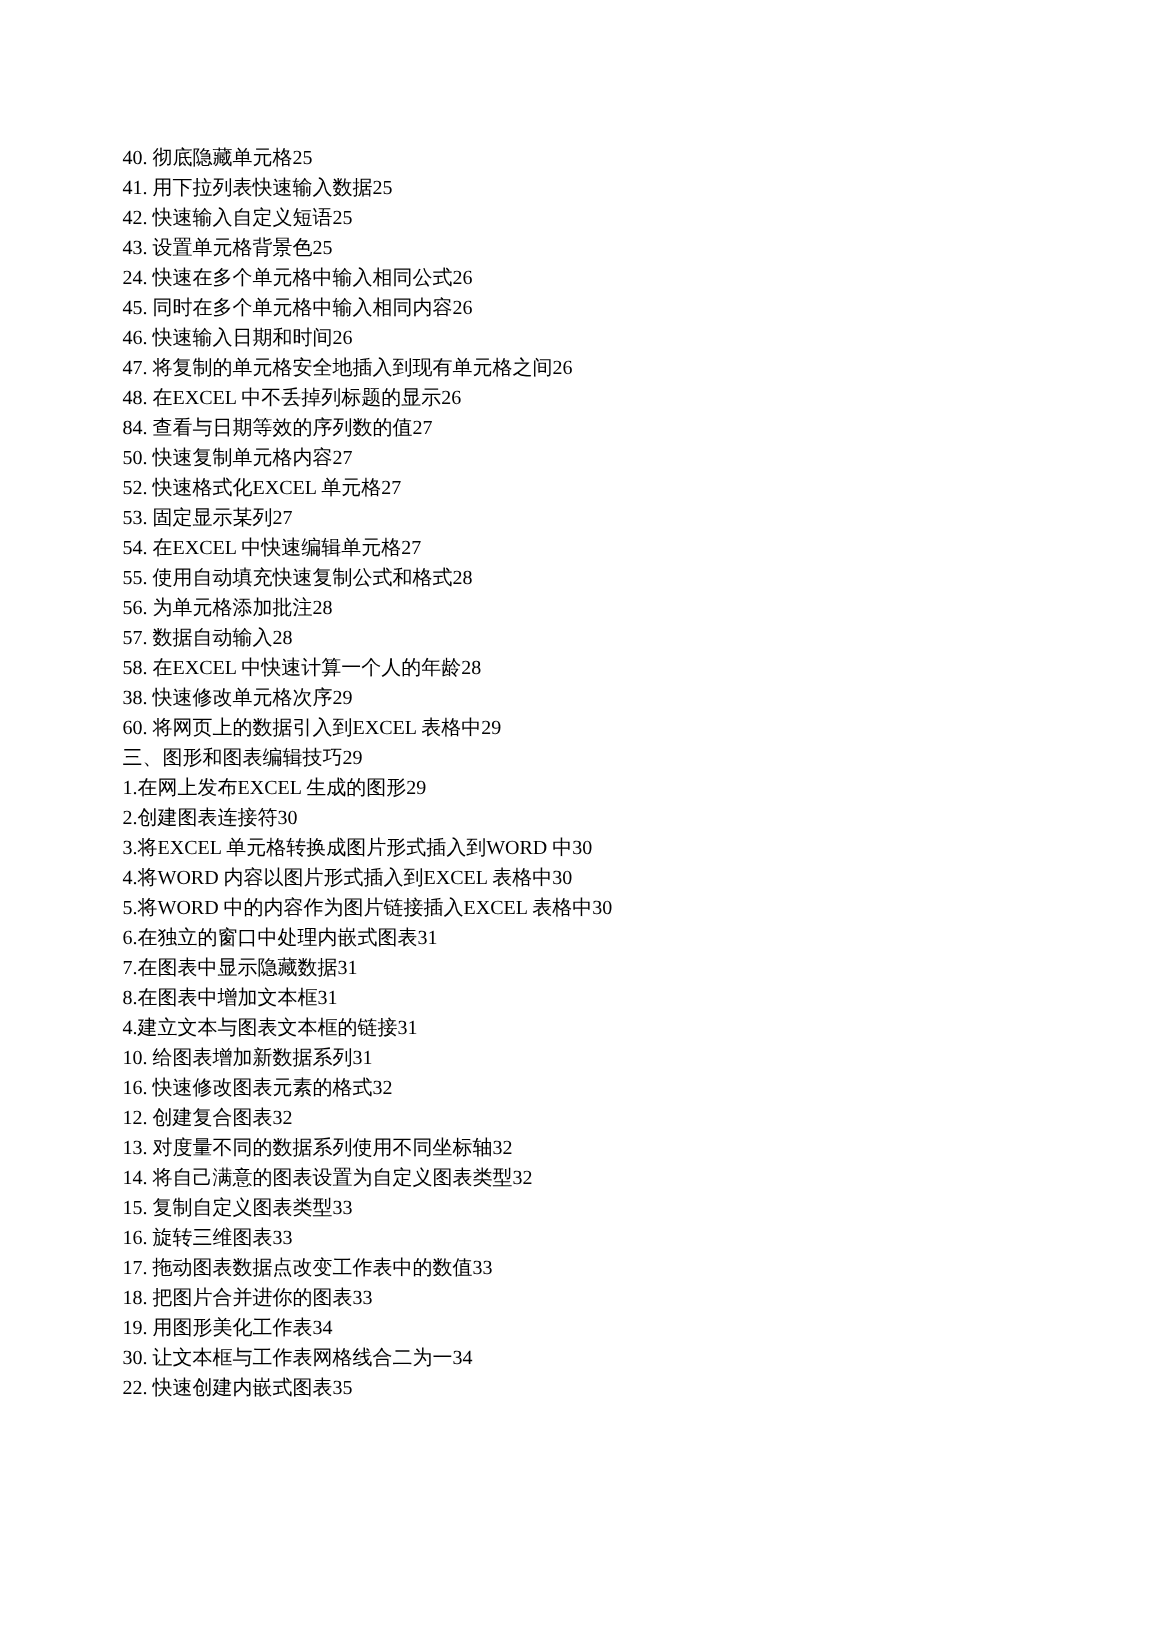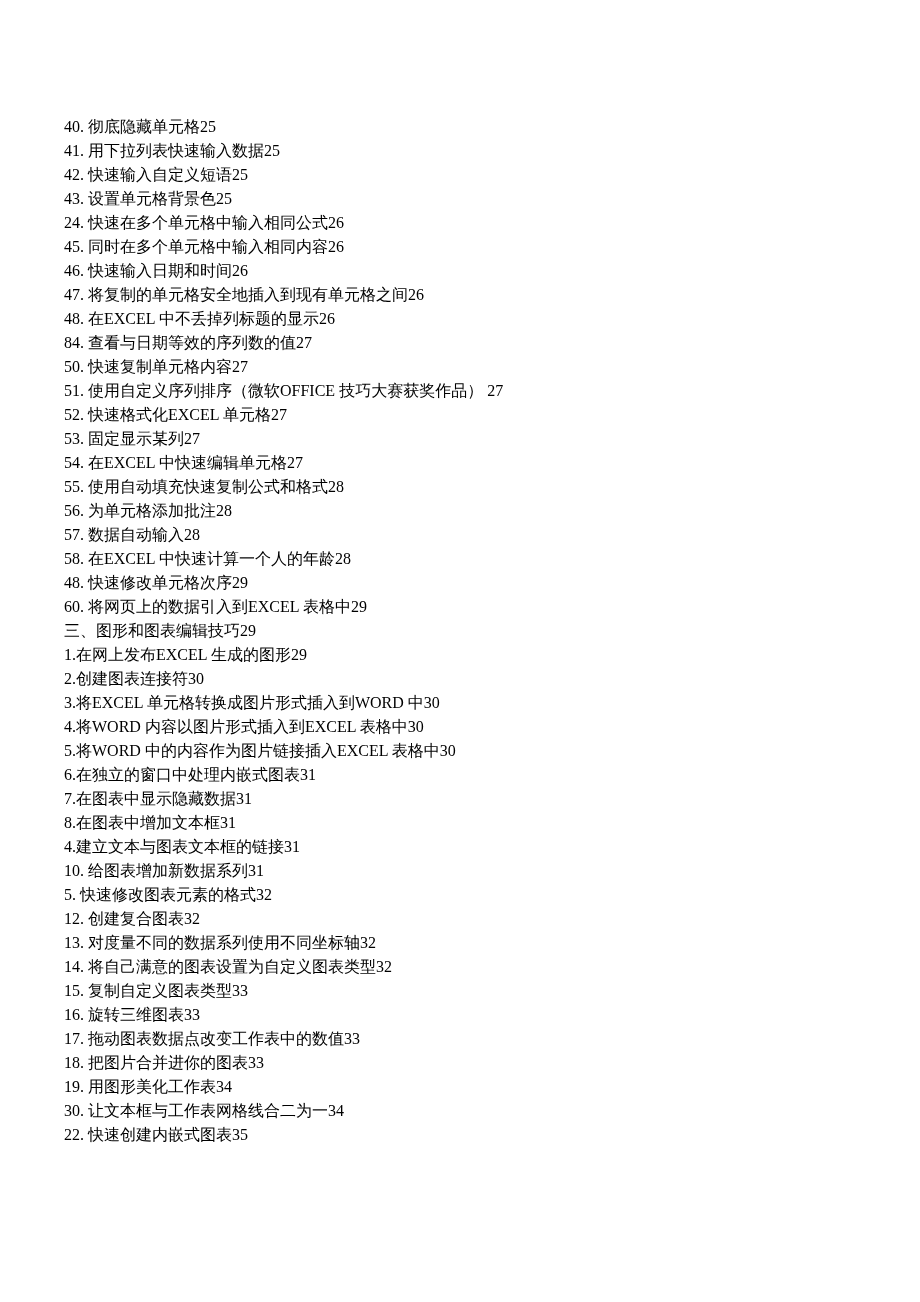--- a/index.html
+++ b/index.html
@@ -4,21 +4,21 @@
 <style>
   html, body {
     margin: 0;
     padding: 0;
     background: #ffffff;
     width: 920px;
   }
   .page {
     width: 920px;
     min-height: 1302px;
-    padding: 115px 0 0 64px;
+    padding: 115px 0 0 98px;
     box-sizing: border-box;
     font-family: "SimSun", "Songti SC", serif;
     font-size: 16px;
     line-height: 24px;
     color: #000000;
   }
   .toc-item {
     white-space: pre;
   }
 </style>
@@ -31,42 +31,41 @@
       <div class="toc-item">41. 用下拉列表快速输入数据25</div>
       <div class="toc-item">42. 快速输入自定义短语25</div>
       <div class="toc-item">43. 设置单元格背景色25</div>
       <div class="toc-item">24. 快速在多个单元格中输入相同公式26</div>
       <div class="toc-item">45. 同时在多个单元格中输入相同内容26</div>
       <div class="toc-item">46. 快速输入日期和时间26</div>
       <div class="toc-item">47. 将复制的单元格安全地插入到现有单元格之间26</div>
       <div class="toc-item">48. 在EXCEL 中不丢掉列标题的显示26</div>
       <div class="toc-item">84. 查看与日期等效的序列数的值27</div>
       <div class="toc-item">50. 快速复制单元格内容27</div>
-      <div class="toc-item">51. 使用自定义序列排序（微软OFFICE 技巧大赛获奖作品） 27</div>
       <div class="toc-item">52. 快速格式化EXCEL 单元格27</div>
       <div class="toc-item">53. 固定显示某列27</div>
       <div class="toc-item">54. 在EXCEL 中快速编辑单元格27</div>
       <div class="toc-item">55. 使用自动填充快速复制公式和格式28</div>
       <div class="toc-item">56. 为单元格添加批注28</div>
       <div class="toc-item">57. 数据自动输入28</div>
       <div class="toc-item">58. 在EXCEL 中快速计算一个人的年龄28</div>
-      <div class="toc-item">48. 快速修改单元格次序29</div>
+      <div class="toc-item">38. 快速修改单元格次序29</div>
       <div class="toc-item">60. 将网页上的数据引入到EXCEL 表格中29</div>
       <div class="toc-item">三、图形和图表编辑技巧29</div>
       <div class="toc-item">1.在网上发布EXCEL 生成的图形29</div>
       <div class="toc-item">2.创建图表连接符30</div>
       <div class="toc-item">3.将EXCEL 单元格转换成图片形式插入到WORD 中30</div>
       <div class="toc-item">4.将WORD 内容以图片形式插入到EXCEL 表格中30</div>
       <div class="toc-item">5.将WORD 中的内容作为图片链接插入EXCEL 表格中30</div>
       <div class="toc-item">6.在独立的窗口中处理内嵌式图表31</div>
       <div class="toc-item">7.在图表中显示隐藏数据31</div>
       <div class="toc-item">8.在图表中增加文本框31</div>
       <div class="toc-item">4.建立文本与图表文本框的链接31</div>
       <div class="toc-item">10. 给图表增加新数据系列31</div>
-      <div class="toc-item">5. 快速修改图表元素的格式32</div>
+      <div class="toc-item">16. 快速修改图表元素的格式32</div>
       <div class="toc-item">12. 创建复合图表32</div>
       <div class="toc-item">13. 对度量不同的数据系列使用不同坐标轴32</div>
       <div class="toc-item">14. 将自己满意的图表设置为自定义图表类型32</div>
       <div class="toc-item">15. 复制自定义图表类型33</div>
       <div class="toc-item">16. 旋转三维图表33</div>
       <div class="toc-item">17. 拖动图表数据点改变工作表中的数值33</div>
       <div class="toc-item">18. 把图片合并进你的图表33</div>
       <div class="toc-item">19. 用图形美化工作表34</div>
       <div class="toc-item">30. 让文本框与工作表网格线合二为一34</div>
       <div class="toc-item">22. 快速创建内嵌式图表35</div>

